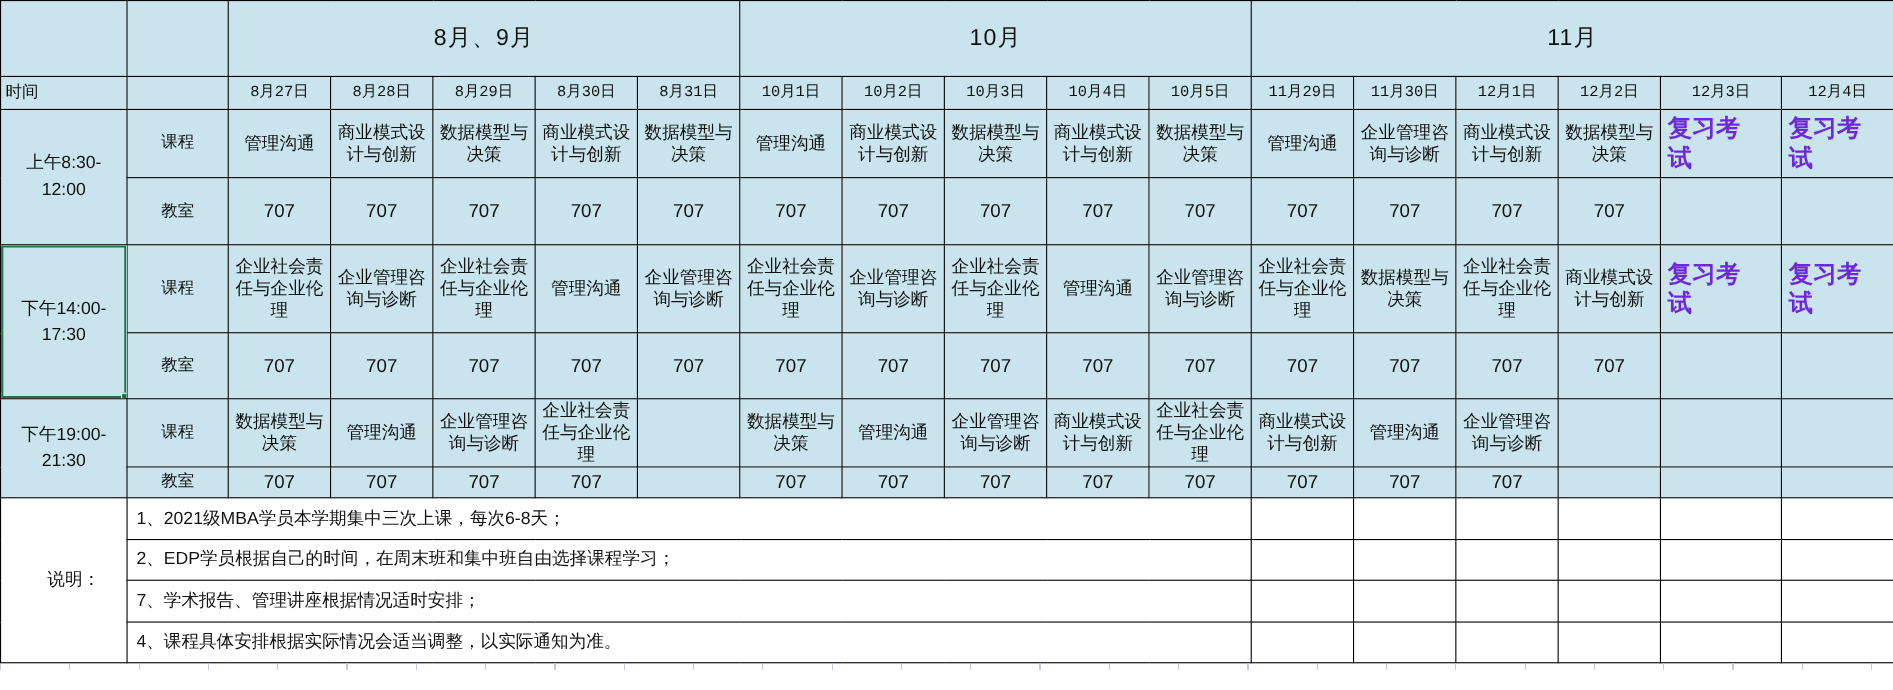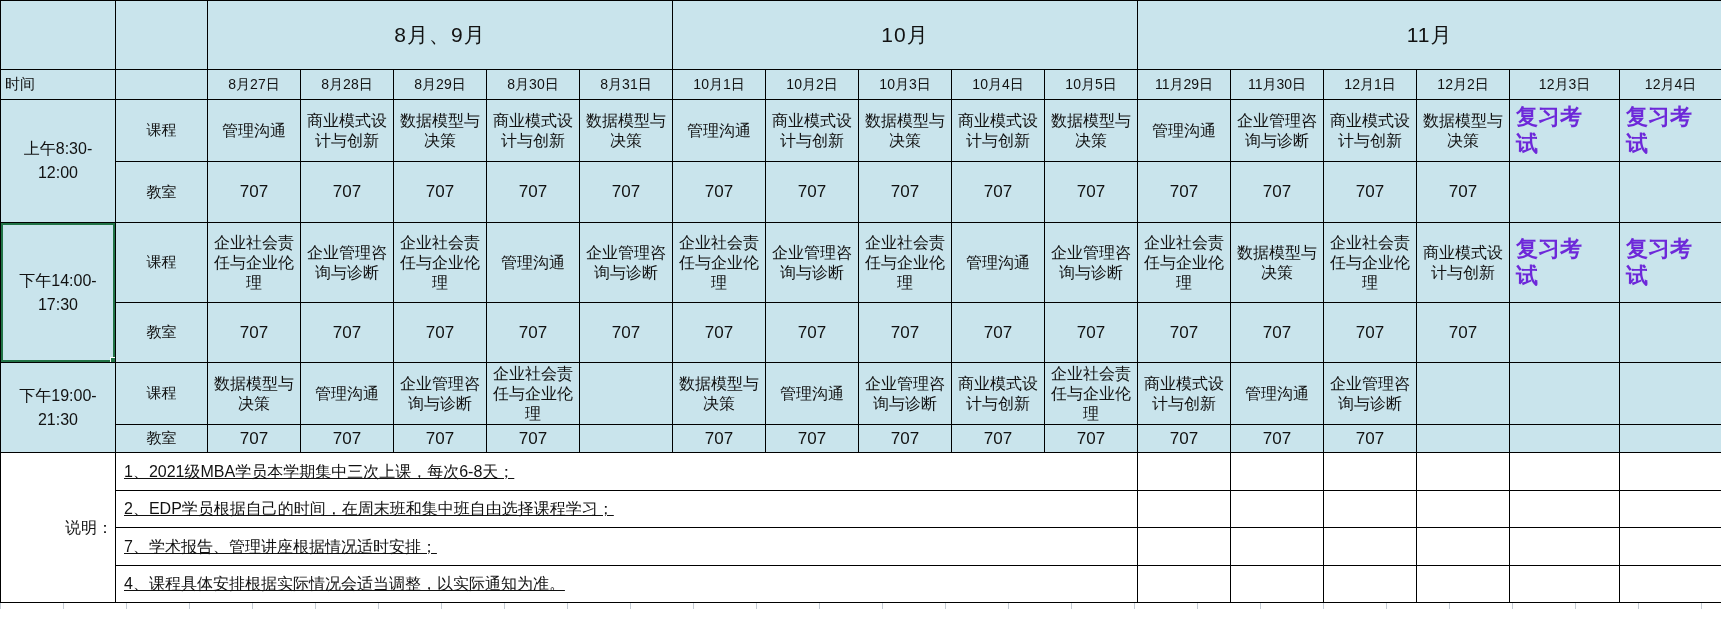--- a/index.html
+++ b/index.html
@@ -8,36 +8,36 @@
   .stage{width:1721px;height:627px;background:#fff;}
   .title-row{height:30px;line-height:30px;text-align:center;
     font-size:21px;font-weight:bold;color:#ff0000;background:#fff;
     border-top:1px solid #000;border-left:1px solid #000;border-right:1px solid #000;
     box-sizing:border-box;}
   table{border-collapse:collapse;table-layout:fixed;width:1721px;}
   td{border:1px solid #000;background:#c9e4ec;text-align:center;vertical-align:middle;
      padding:0 2px;overflow:hidden;box-sizing:border-box;line-height:1.25;}
   .month{font-size:21px;letter-spacing:1px;}
   .timehead{font-size:15px;text-align:left;padding-left:4px;}
-  .date{font-size:14px;}
+  .date{font-size:14px;font-family:Liberation Mono, monospace;}
   .time{font-size:16px;}
   .time .wrapbox{display:inline-block;max-width:88px;line-height:1.5;}
   .lbl{font-size:15px;}
   .c{font-size:16px;}
   .room{font-size:17px;}
   .exam{text-align:left;vertical-align:middle;padding-left:6px;}
   .examtxt{display:inline-block;max-width:70px;color:#6d28d9;font-weight:bold;
            font-size:22px;line-height:1.2;text-align:left;}
   .sel{position:relative;}
   .sel::before{content:"";position:absolute;top:0;left:0;right:0;bottom:0;
     border:2px solid #217346;pointer-events:none;}
   .sel::after{content:"";position:absolute;right:-4px;bottom:-4px;width:7px;height:7px;
     background:#217346;border:1px solid #fff;z-index:3;}
-  .notelbl{background:#fff;font-size:16px;text-align:right;padding-left:20px;}
-  .note{background:#fff;font-size:16px;text-align:left;padding-left:8px;text-decoration:underline;}
+  .notelbl{background:#fff;font-size:16px;text-align:center;padding-left:20px;}
+  .note{background:#fff;font-size:16px;text-align:left;padding-left:8px;}
   .blank{background:#fff;}
   .gridstrip{height:6px;background:
     repeating-linear-gradient(to right,#c4ccd4 0 1px,transparent 1px 63px);}
 </style>
 </head>
 <body>
 
 <div class="stage">
 
 

